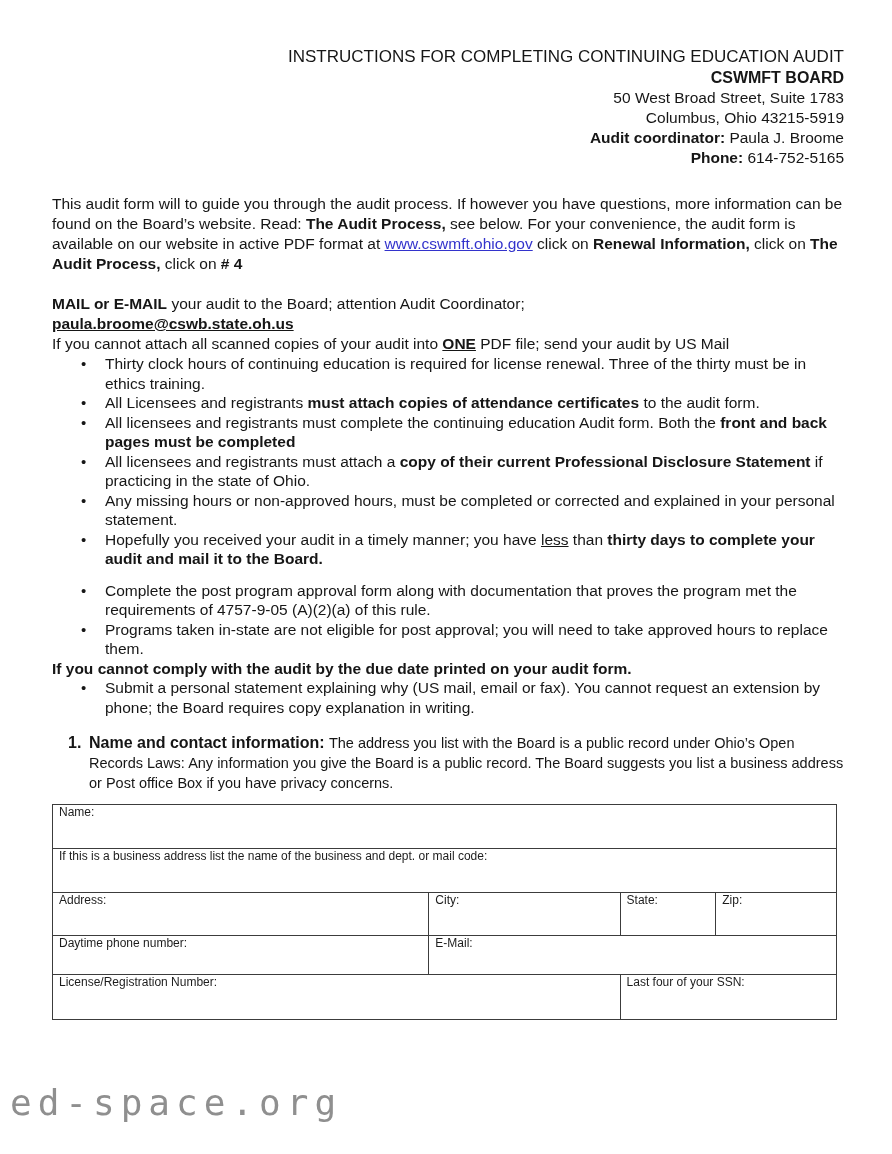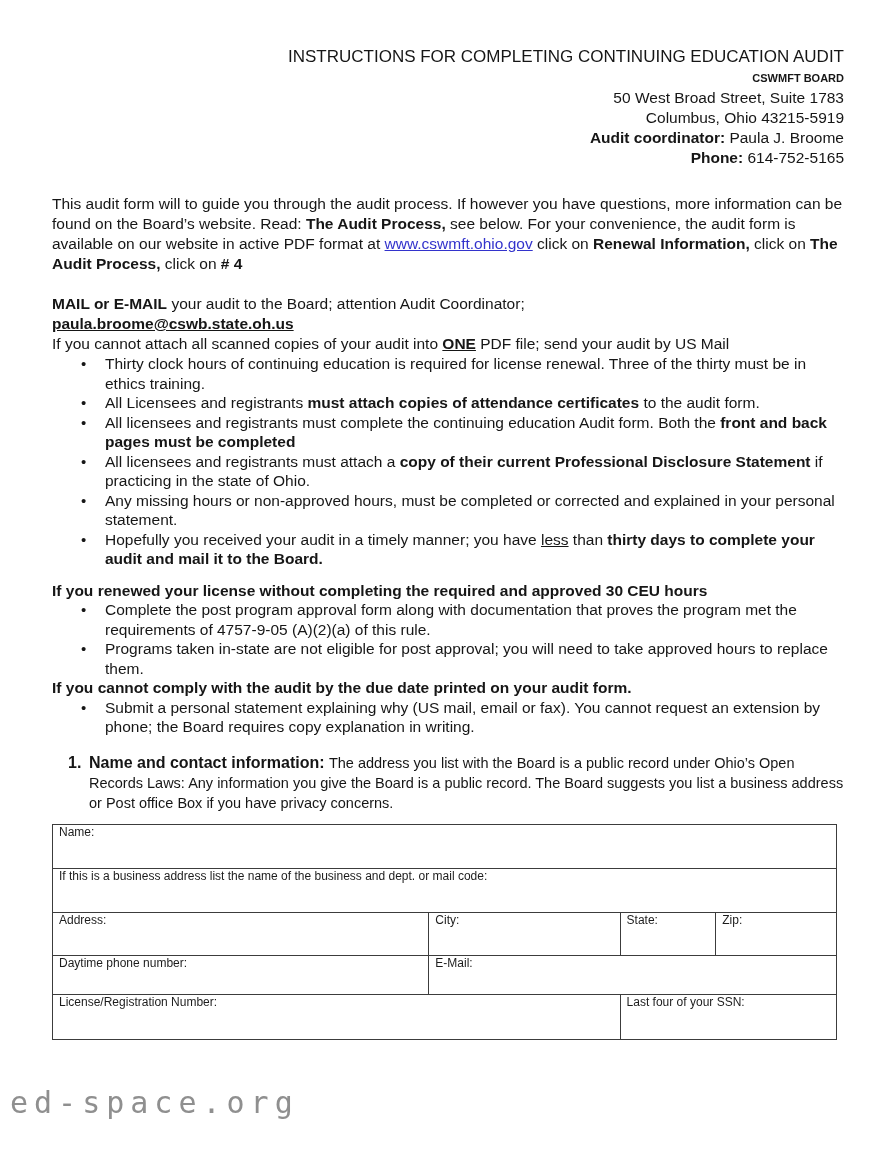--- a/index.html
+++ b/index.html
@@ -13,21 +13,21 @@
     font-size:15.5px;line-height:20px;
     box-sizing:border-box;
     padding:46px 48px 0 52px;
   }
   .b{font-weight:bold;}
   .u{text-decoration:underline;}
   .link{color:var(--link-color,#3333cc);text-decoration:underline;}
   
   .doc-header{text-align:right;line-height:20px;margin-bottom:26px;}
   .doc-header .h-title{font-size:17px;line-height:22px;}
-  .doc-header .h-org{font-size:11px;font-weight:bold;line-height:20px;}
+  .doc-header .h-org{font-size:16px;font-weight:bold;line-height:20px;}
   
   .para{margin:0 0 0 0;}
   .intro{margin-top:0;}
   .mail-block{margin-top:20px;}
   
   ul.bullets{list-style:none;margin:0;padding:0 0 0 53px;}
   ul.bullets li{position:relative;line-height:19.5px;}
   ul.bullets li::before{
     content:"\2022";
     position:absolute;left:-24px;top:0;
@@ -59,21 +59,21 @@
   }
   .h43{height:43px;}
   .h42{height:42px;}
   .h38{height:38px;}
   .h44{height:44px;}
   
   .watermark{
     position:absolute;
     left:10px;top:1093px;
     font-family:"DejaVu Sans Mono","Liberation Mono",monospace;
-    font-size:30px;
+    font-size:36px;
     letter-spacing:6px;
     color:var(--watermark-color,#8f8f8f);
     font-weight:normal;
   }
 </style>
 </head>
 <body>
 
 <div class="page">
 
@@ -97,21 +97,20 @@
   <ul class="bullets main-bullets">
     <li><span>Thirty clock hours of continuing education is required for license renewal. Three of the thirty must be in ethics training.</span></li>
     <li><span>All Licensees and registrants </span><span class="b">must attach copies of attendance certificates</span><span> to the audit form.</span></li>
     <li><span>All licensees and registrants must complete the continuing education Audit form. Both the </span><span class="b">front and back pages must be completed</span></li>
     <li><span>All licensees and registrants must attach a </span><span class="b">copy of their current Professional Disclosure Statement</span><span> if practicing in the state of Ohio.</span></li>
     <li><span>Any missing hours or non-approved hours, must be completed or corrected and explained in your personal statement.</span></li>
     <li><span>Hopefully you received your audit in a timely manner; you have </span><span class="u">less</span><span> than </span><span class="b">thirty days to complete your audit and mail it to the Board.</span></li>
   </ul>
 
   <div class="sections">
-    <div class="sec-heading">If you renewed your license without completing the required and approved 30 CEU hours</div>
     <ul class="bullets">
       <li>Complete the post program approval form along with documentation that proves the program met the requirements of 4757-9-05 (A)(2)(a) of this rule.</li>
       <li>Programs taken in-state are not eligible for post approval; you will need to take approved hours to replace them.</li>
     </ul>
     <div class="sec-heading">If you cannot comply with the audit by the due date printed on your audit form.</div>
     <ul class="bullets">
       <li>Submit a personal statement explaining why (US mail, email or fax). You cannot request an extension by phone; the Board requires copy explanation in writing.</li>
     </ul>
   </div>
 

